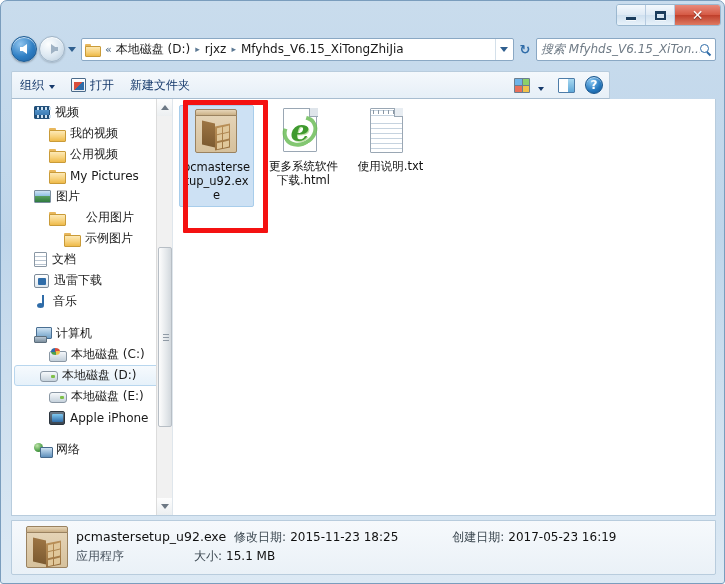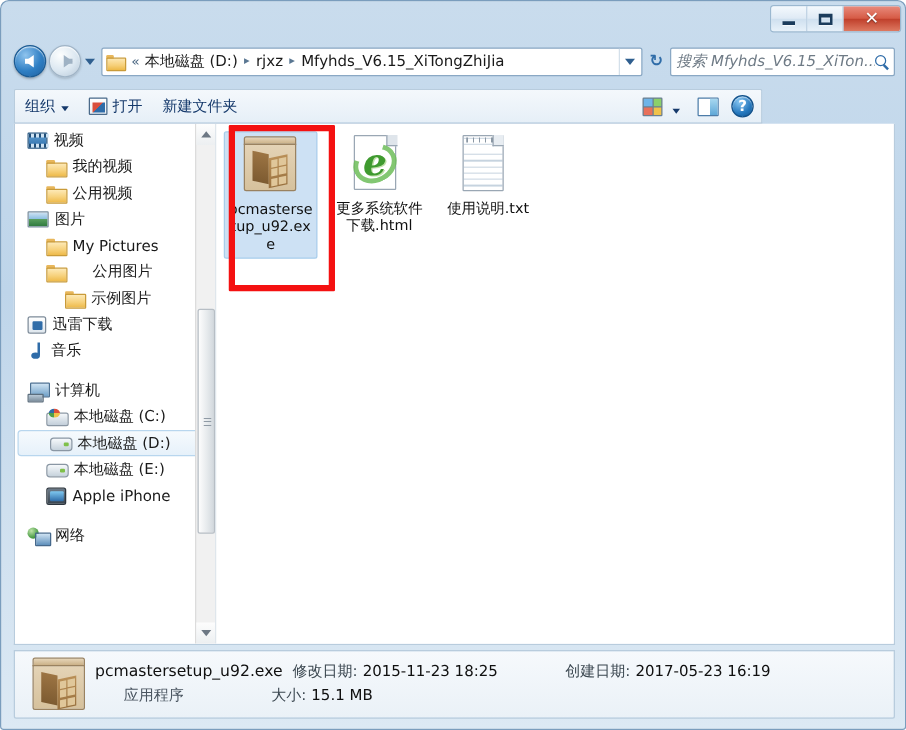--- a/index.html
+++ b/index.html
@@ -235,20 +235,21 @@
     width: 160px; flex: none; height: 100%;
     background: #ffffff;
     position: relative;
     overflow: hidden;
   }
   #navlist { padding-top: 3px; }
   .navitem {
     display: flex; align-items: center; height: 21px;
     font-size: 12px; color: #1a1a1a; white-space: nowrap;
     padding-right: 4px;
+    margin-left: 12px;
   }
   .navitem.sel {
     background: linear-gradient(to bottom, #f6fafd 0%, #e6f1fa 100%);
     border: 1px solid #b8d6ee; border-radius: 3px;
     margin: 0 4px 0 2px; height: 21px;
   }
   .navitem .nlabel { margin-left: 5px; }
   .nav-ico { width: 17px; height: 15px; flex: none; position: relative; }
 
   
@@ -492,21 +493,21 @@
     background: linear-gradient(to bottom, #f6f9fc 0%, #eaf1f7 100%);
     border: 1px solid #b8ccdd;
     display: flex; align-items: center;
     padding: 0 8px;
     border-radius: 0 0 2px 2px;
   }
   #status-icon { width: 42px; height: 44px; flex: none; margin: 0 10px 0 4px; }
   #status-info { display:flex; flex-direction:column; justify-content:center; }
   .st-row { display: flex; align-items: baseline; height: 19px; }
   .st-name { font-size: 12.5px; color: #101010; }
-  .st-type { font-size: 12px; color: #4a5560; margin-left: 23px; }
+  .st-type { font-size: 12px; color: #4a5560; }
   .st-lbl { font-size: 12px; color: #3b4750; }
   .st-val { font-size: 12px; color: #101010; margin-left: 4px; }
   .st-gap-a { margin-left: 8px; }
   .st-gap-b { margin-left: 54px; }
   .st-size-wrap { margin-left: 70px; }
 </style>
 </head>
 <body>
 
 <div id="window">
@@ -601,35 +602,39 @@
             <span class="nlabel">视频</span>
           </div>
           <div class="navitem" style="padding-left: 25px;">
             <span class="nav-ico ico-folder"></span>
             <span class="nlabel">我的视频</span>
           </div>
           <div class="navitem" style="padding-left: 25px;">
             <span class="nav-ico ico-folder"></span>
             <span class="nlabel">公用视频</span>
           </div>
+          <div class="navitem" style="padding-left: 25px;">
+            <span class="nav-ico ico-folder"></span>
+            <span class="nlabel">My Pictures</span>
+          </div>
           <div class="navitem" style="padding-left: 10px;">
             <span class="nav-ico ico-pictures"></span>
             <span class="nlabel">图片</span>
           </div>
-          <div class="navitem" style="padding-left: 25px;">
-            <span class="nav-ico ico-folder"></span>
-            <span class="nlabel">My Pictures</span>
-          </div>
           <div class="navitem" style="padding-left: 25px; gap: 16px;">
             <span class="nav-ico ico-folder"></span>
             <span class="nlabel">公用图片</span>
           </div>
           <div class="navitem" style="padding-left: 40px;">
             <span class="nav-ico ico-folder"></span>
             <span class="nlabel">示例图片</span>
+          </div>
+          <div class="navitem" style="padding-left: 10px;">
+            <span class="nav-ico ico-doc"></span>
+            <span class="nlabel">文档</span>
           </div>
           <div class="navitem" style="padding-left: 10px;">
             <span class="nav-ico ico-down"></span>
             <span class="nlabel">迅雷下载</span>
           </div>
           <div class="navitem" style="padding-left: 10px;">
             <span class="nav-ico ico-music"></span>
             <span class="nlabel">音乐</span>
           </div>
           <div style="height: 11px;"></div>

